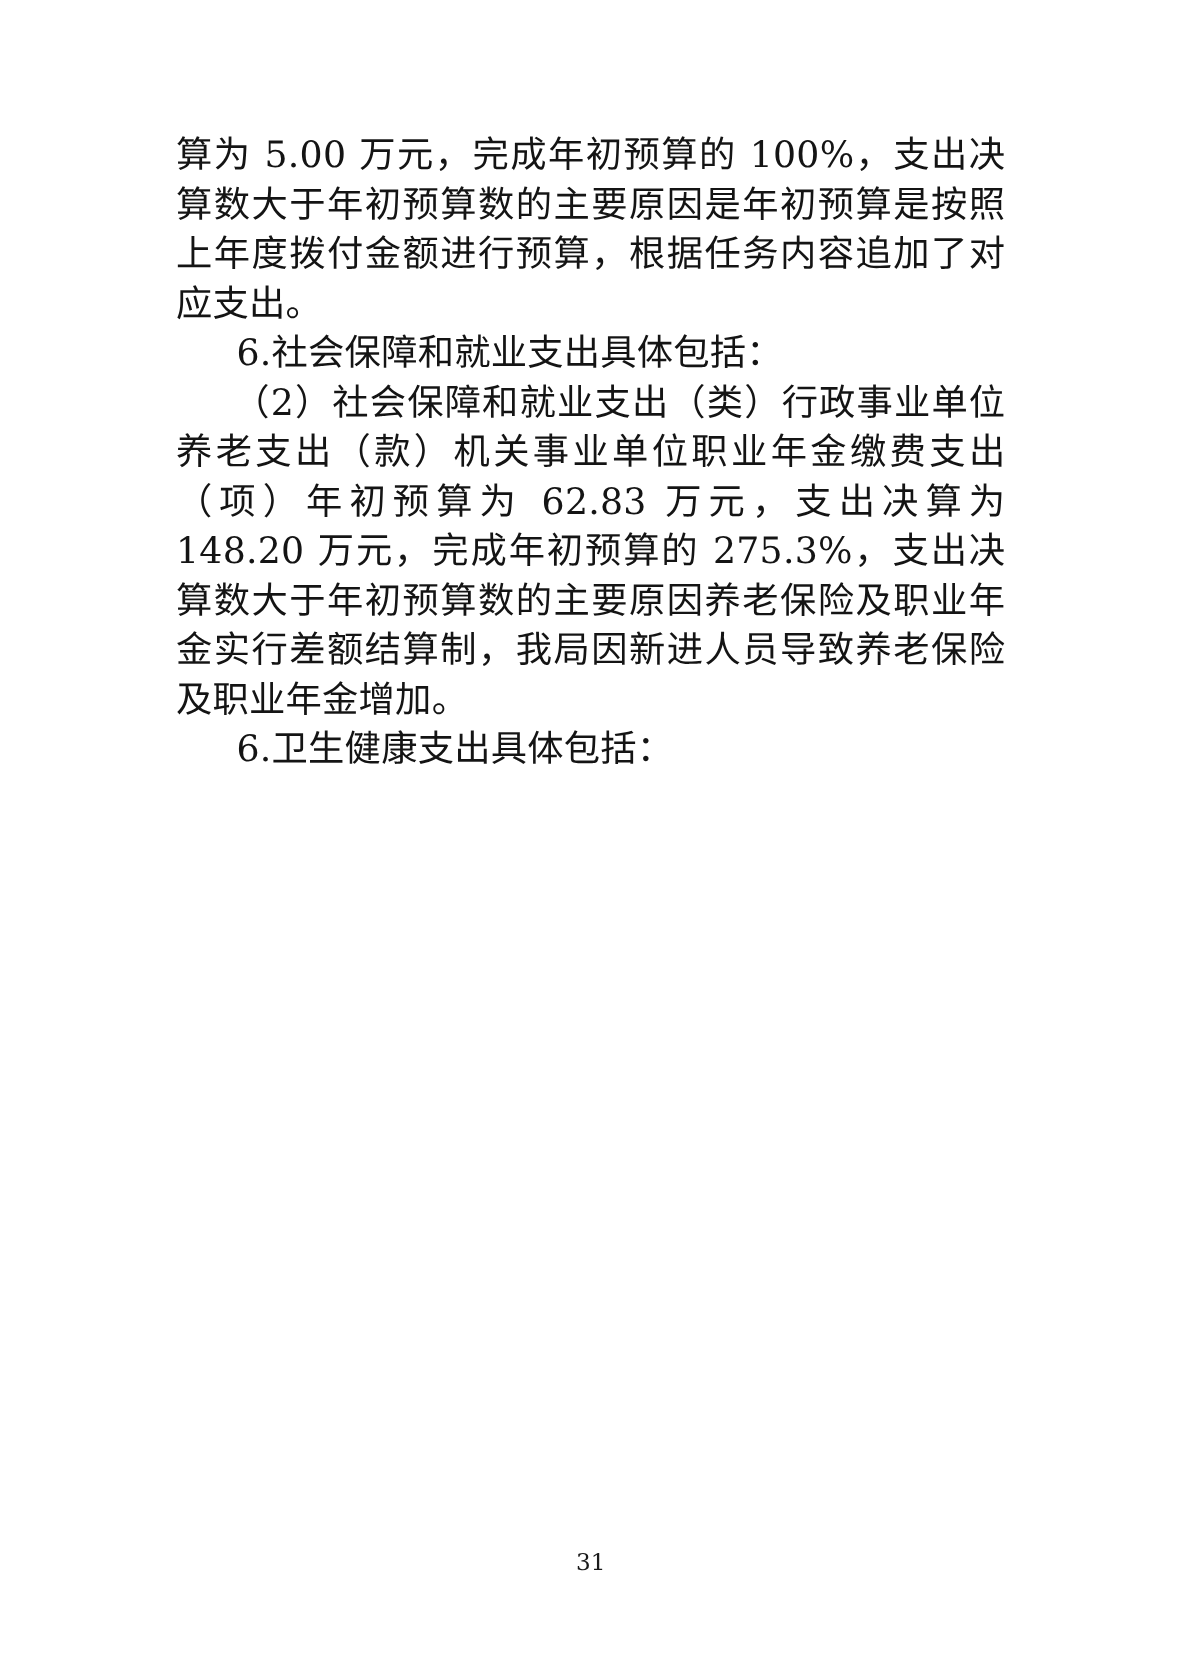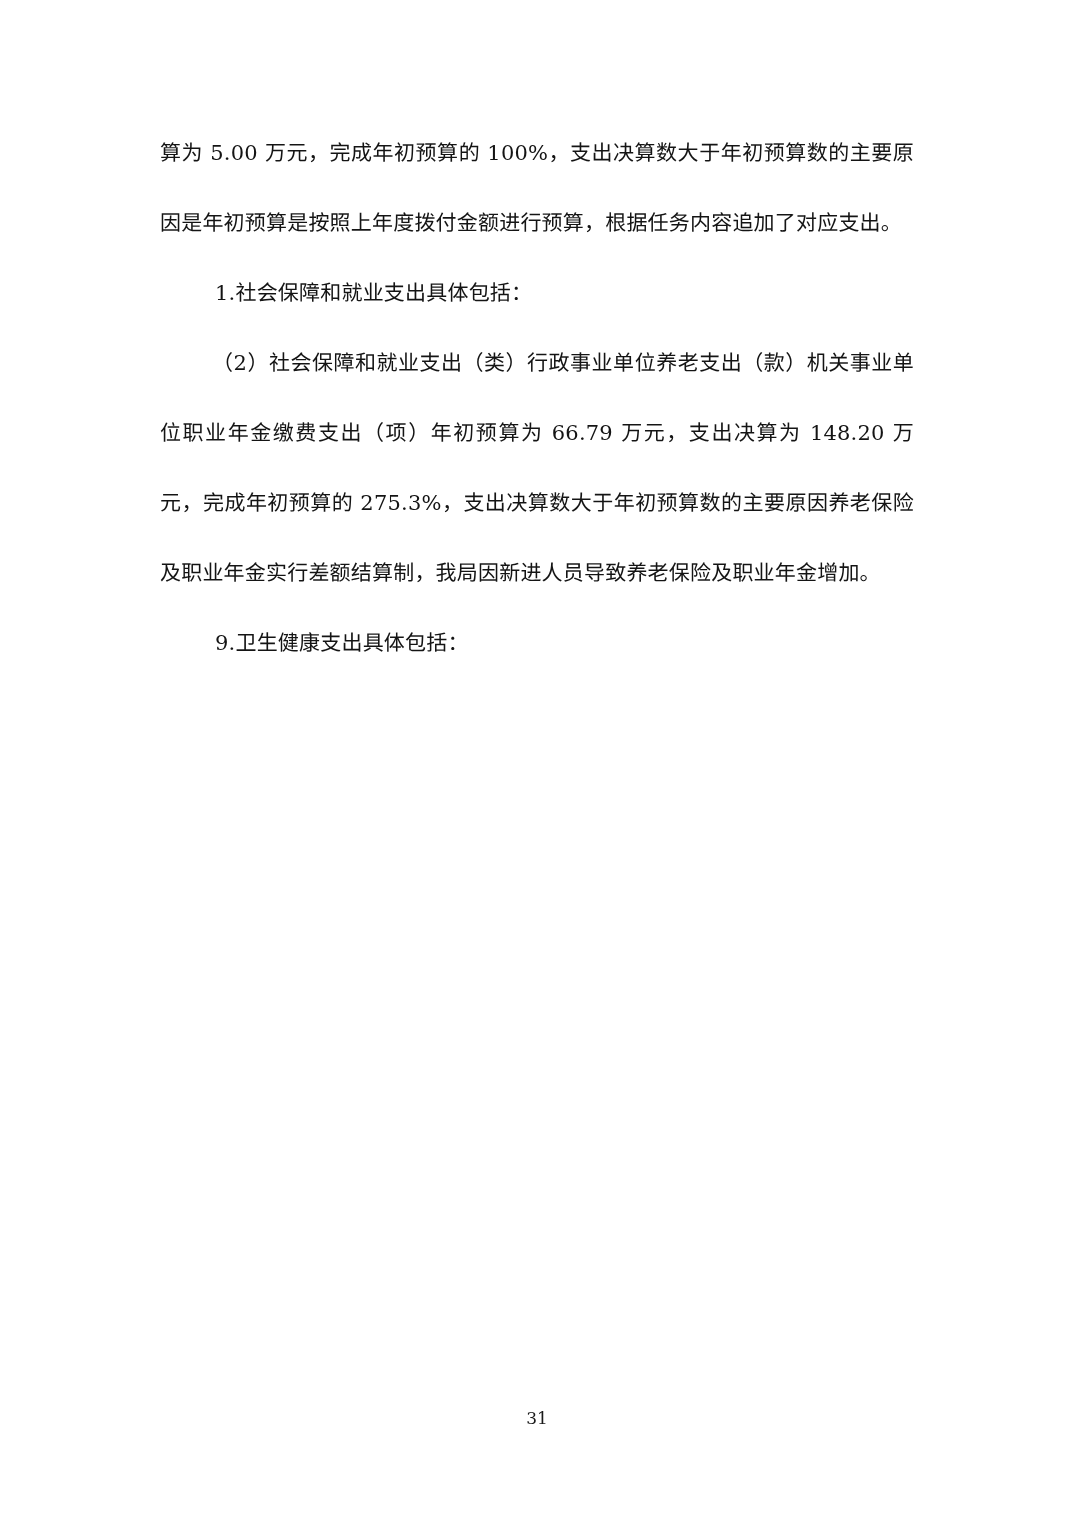--- a/index.html
+++ b/index.html
@@ -17,50 +17,50 @@
     overflow: hidden;
   }
   .content {
     position: absolute;
     left: 160px;
     top: 118px;
     width: 754px;
   }
   .para {
     font-family: "DejaVu Serif", "Liberation Serif", serif;
-    font-size: 21px;
-    line-height: 70px;
+    font-size: 33px;
+    line-height: 45px;
     color: #141414;
     text-align: justify;
     text-justify: inter-ideograph;
     letter-spacing: 0.2px;
     margin: 0;
     padding: 0;
   }
   .para.indent {
     text-indent: 55px;
   }
   .para.indent-paren {
     text-indent: 52px;
   }
   .page-number {
     position: absolute;
     left: 0;
     right: 0;
     top: 1408px;
     text-align: center;
     font-family: "DejaVu Serif", "Liberation Serif", serif;
-    font-size: 17px;
+    font-size: 21px;
     color: #1a1a1a;
   }
 </style>
 </head>
 <body>
 
 <div class="page">
   <div class="content">
     <p class="para">算为 5.00 万元，完成年初预算的 100%，支出决算数大于年初预算数的主要原因是年初预算是按照上年度拨付金额进行预算，根据任务内容追加了对应支出。</p>
-    <p class="para indent">1.社会保障和就业支出具体包括：</p>
-    <p class="para indent-paren">（2）社会保障和就业支出（类）行政事业单位养老支出（款）机关事业单位职业年金缴费支出（项）年初预算为 66.79 万元，支出决算为 148.20 万元，完成年初预算的 275.3%，支出决算数大于年初预算数的主要原因养老保险及职业年金实行差额结算制，我局因新进人员导致养老保险及职业年金增加。</p>
-    <p class="para indent">9.卫生健康支出具体包括：</p>
+    <p class="para indent">6.社会保障和就业支出具体包括：</p>
+    <p class="para indent-paren">（2）社会保障和就业支出（类）行政事业单位养老支出（款）机关事业单位职业年金缴费支出（项）年初预算为 62.83 万元，支出决算为 148.20 万元，完成年初预算的 275.3%，支出决算数大于年初预算数的主要原因养老保险及职业年金实行差额结算制，我局因新进人员导致养老保险及职业年金增加。</p>
+    <p class="para indent">6.卫生健康支出具体包括：</p>
   </div>
   <div class="page-number">31</div>
 </div>
 
 </body></html>

